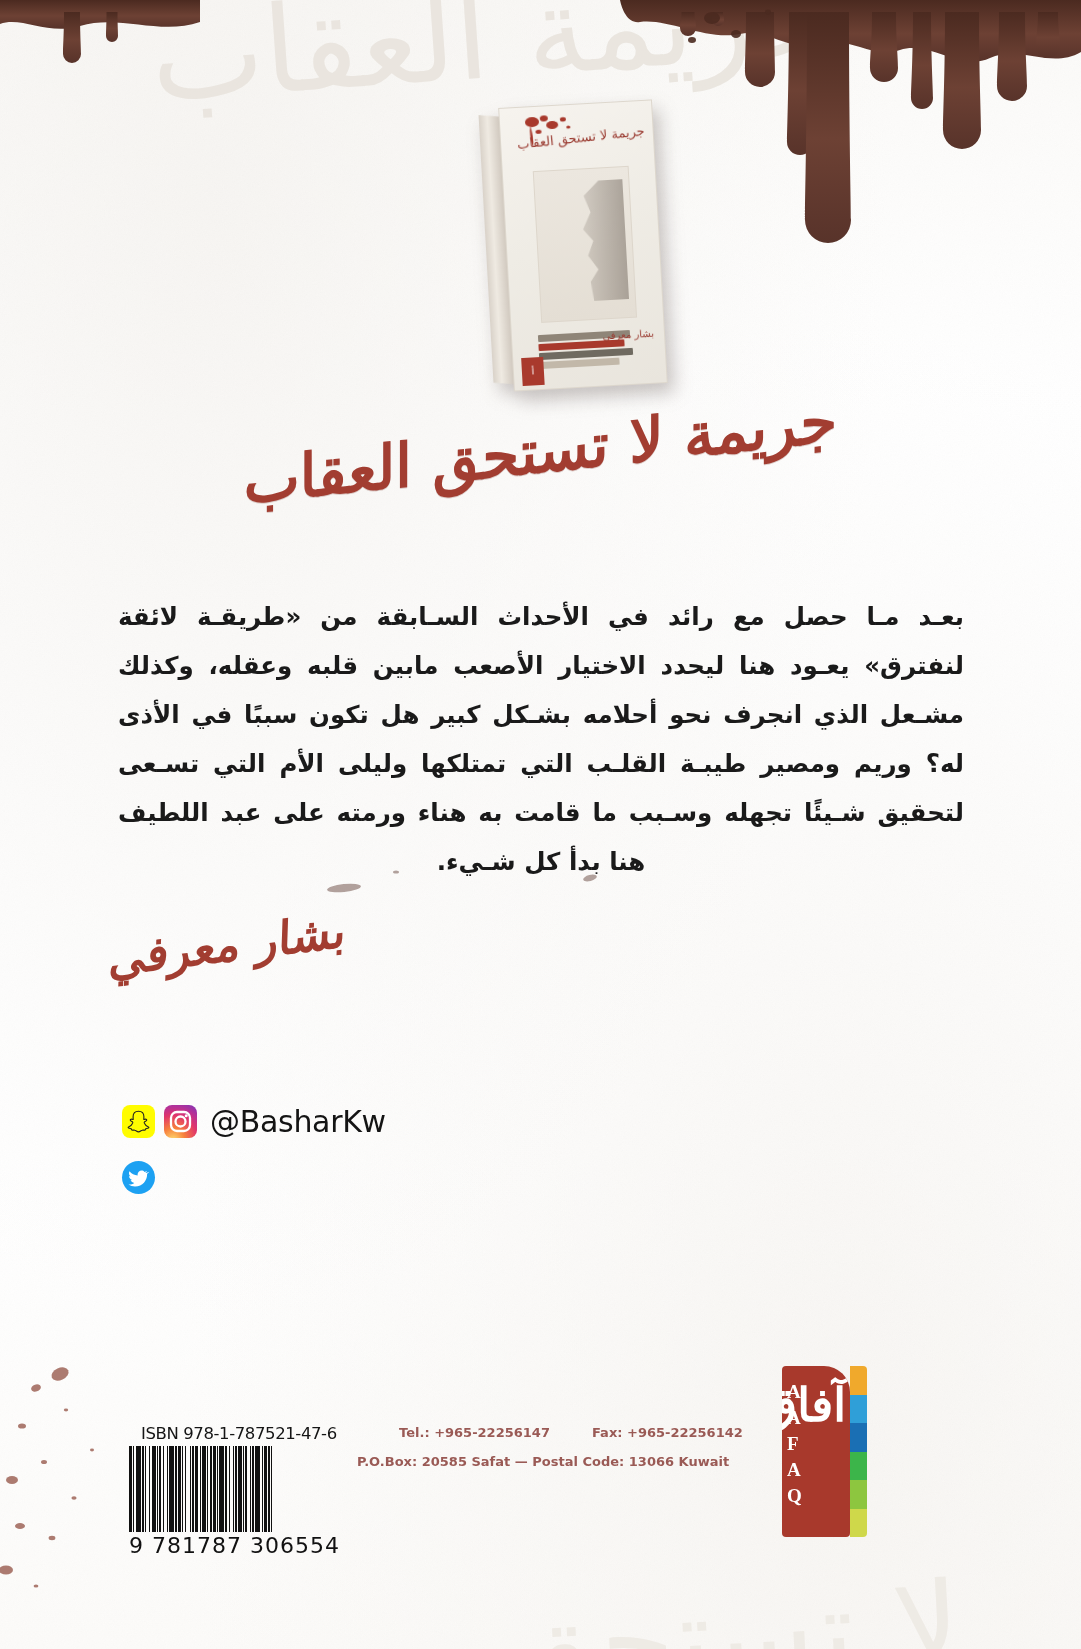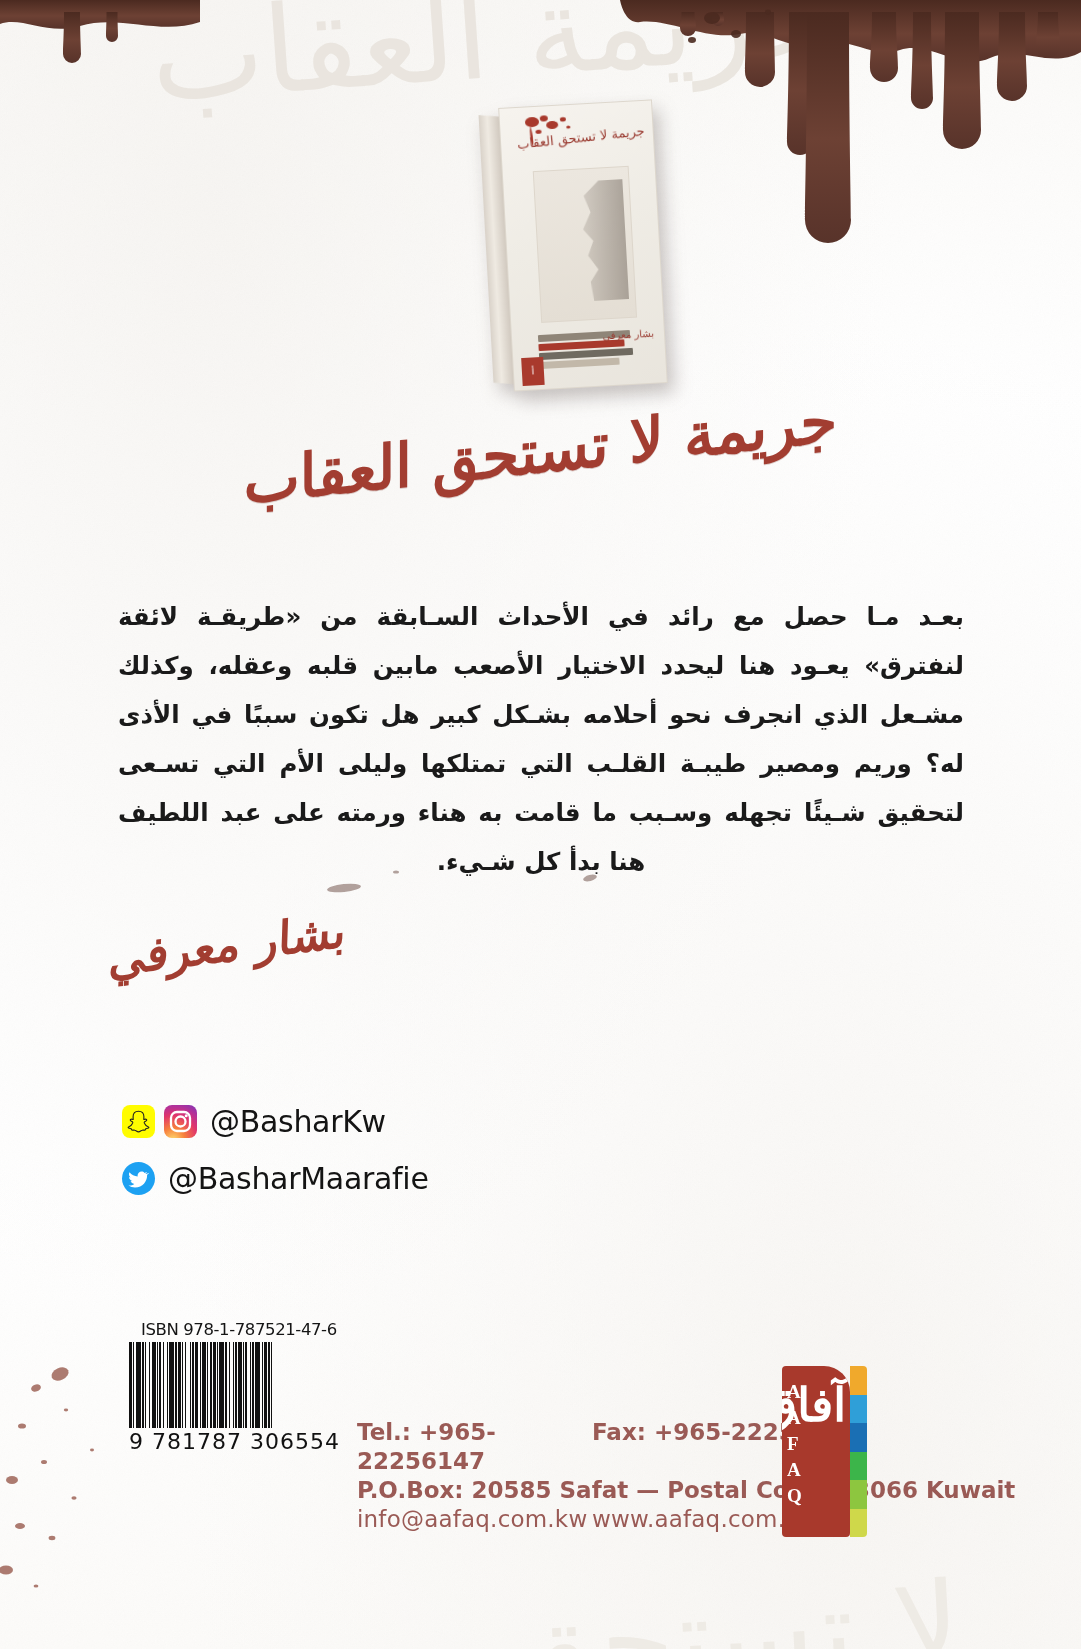--- a/index.html
+++ b/index.html
@@ -242,21 +242,21 @@
     font-size: 30px;
     color: #141414;
     letter-spacing: -0.3px;
     white-space: nowrap;
   }
 
   
   .isbn-block {
     position: absolute;
     left: 129px;
-    top: 1320px;
+    top: 1424px;
     width: 212px;
   }
   .isbn-text {
     font-family: "DejaVu Sans", sans-serif;
     font-size: 16.5px;
     color: #151515;
     letter-spacing: -0.4px;
     margin-left: 12px;
     white-space: nowrap;
   }
@@ -279,22 +279,23 @@
     white-space: nowrap;
   }
 
   .contact {
     position: absolute;
     left: 357px;
     top: 1418px;
     color: #9a5a55;
     font-family: "DejaVu Sans", sans-serif;
     font-weight: 700;
-    font-size: 23px;
+    font-size: 13px;
     line-height: 29px;
+    text-align: center;
   }
   .contact-row { display: flex; }
   .contact .c1 { width: 235px; }
   .contact .c2 { white-space: nowrap; }
   .contact .email-row {
     font-weight: 400;
     letter-spacing: .2px;
   }
 
   
@@ -457,21 +458,20 @@
     </div>
 
     <div class="social-row">
       <div class="social-icons">
         <span class="ico ico-twitter">
           <svg width="33" height="33" viewBox="0 0 33 33" aria-hidden="true">
             <path d="M25.5 11.4c-.7.3-1.4.5-2.2.6.8-.5 1.4-1.2 1.7-2.1-.8.5-1.6.8-2.5 1-.7-.8-1.8-1.3-2.9-1.3-2.2 0-4 1.8-4 4 0 .3 0 .6.1.9-3.3-.2-6.2-1.8-8.2-4.2-.3.6-.5 1.3-.5 2 0 1.4.7 2.6 1.8 3.3-.6 0-1.2-.2-1.7-.5 0 2 1.4 3.6 3.2 4-.3.1-.7.1-1 .1-.3 0-.5 0-.7-.1.5 1.6 2 2.8 3.7 2.8-1.4 1.1-3.1 1.7-5 1.7h-.8c1.9 1.2 4.1 1.9 6.5 1.9 7.8 0 12.1-6.5 12.1-12.1v-.6c.8-.6 1.5-1.3 2.1-2.1z" fill="#fff"></path>
           </svg>
         </span>
       </div>
-      <span class="handle">@BasharMaarafie</span>
     </div>
   </div>
 
   <div class="isbn-block">
     <div class="isbn-text">ISBN 978-1-787521-47-6</div>
     <div class="barcode" id="barcode">
         <span style="width: 3px; height: 86px; background: rgb(17, 17, 17);"></span>
         <span style="width: 1px; height: 86px; background: transparent;"></span>
         <span style="width: 1px; height: 86px; background: rgb(17, 17, 17);"></span>
         <span style="width: 2px; height: 86px; background: transparent;"></span>
@@ -555,24 +555,20 @@
     <div class="barcode-digits">9  781787   306554</div>
   </div>
 
   <div class="contact">
     <div class="contact-row">
       <span class="c1">Tel.: +965-22256147</span>
       <span class="c2">Fax: +965-22256142</span>
     </div>
     <div class="contact-row">
       <span>P.O.Box: 20585 Safat  —  Postal Code: 13066 Kuwait</span>
-    </div>
-    <div class="contact-row email-row">
-      <span class="c1">info@aafaq.com.kw</span>
-      <span class="c2">www.aafaq.com.kw</span>
     </div>
   </div>
 
   <div class="pub-logo">
     <div class="pl-main">
       <div class="pl-letters" id="pl-letters">
           <div>A</div>
           <div>A</div>
           <div>F</div>
           <div>A</div>

